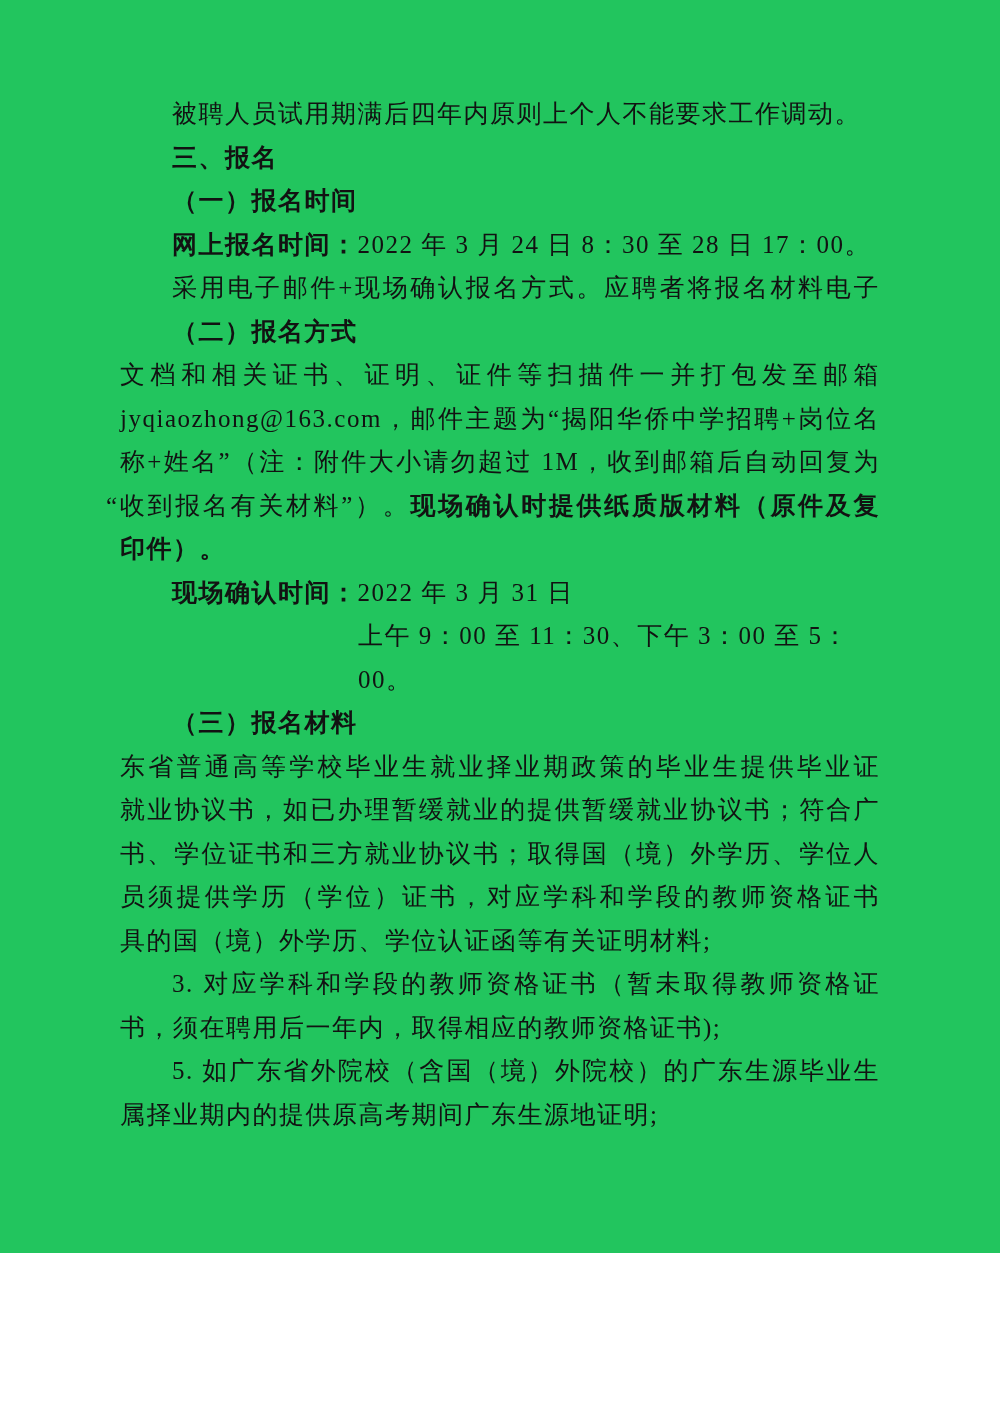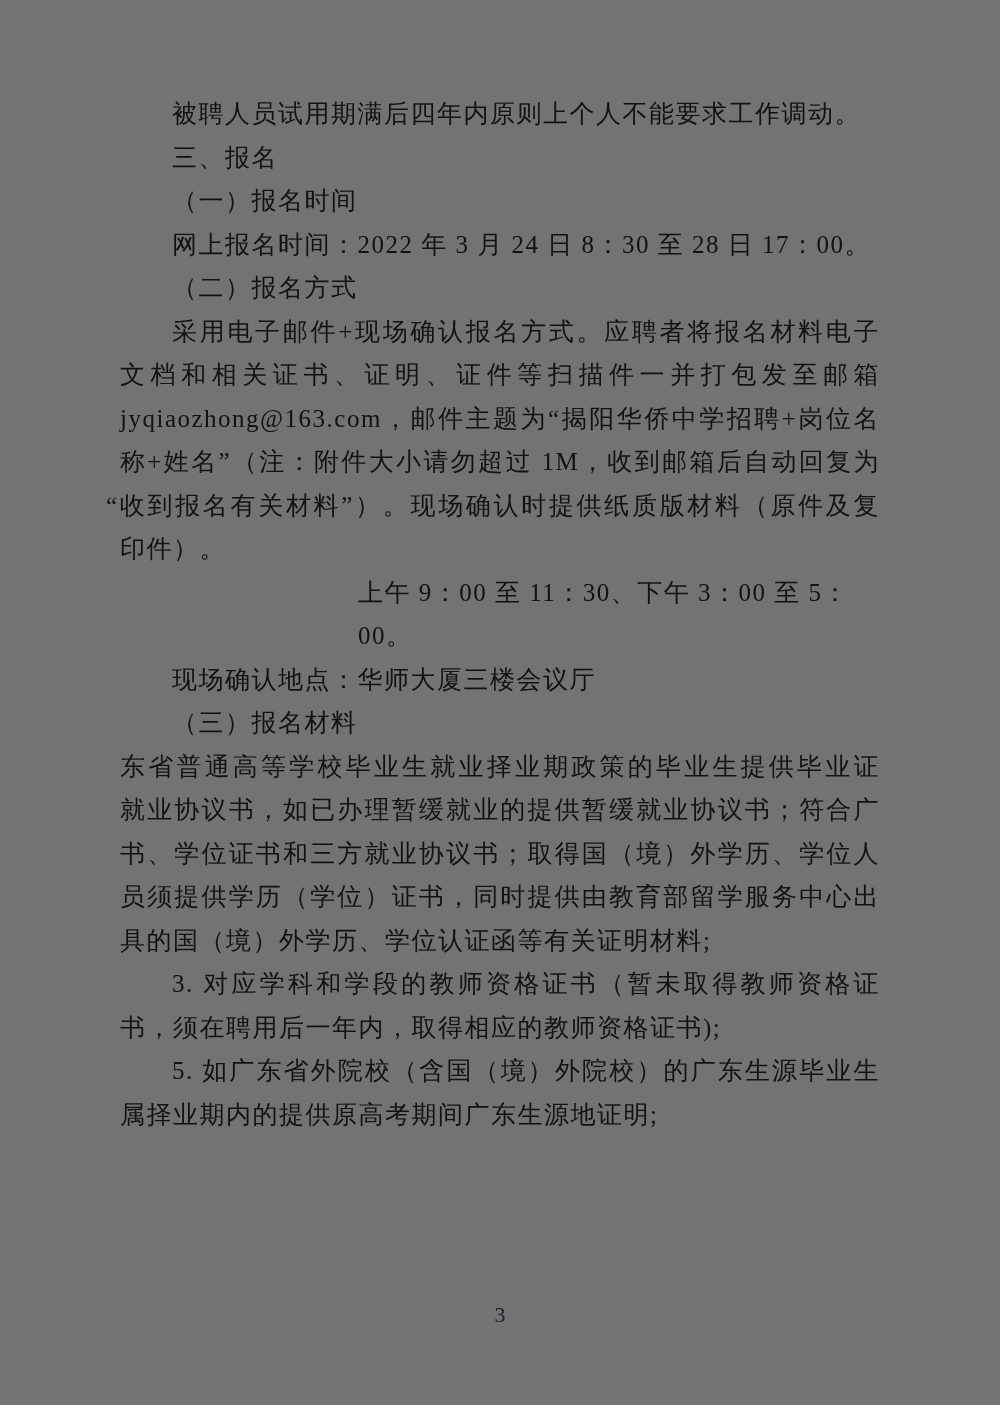--- a/index.html
+++ b/index.html
@@ -3,22 +3,22 @@
 <meta charset="utf-8">
 <style>
   html, body {
     margin: 0;
     padding: 0;
     background: #ffffff;
   }
   .page {
     position: relative;
     width: 1000px;
-    height: 1405px;
-    background: #737373;
+    height: 1253px;
+    background: #22c55e;
     overflow: hidden;
     font-family: "Liberation Serif", "DejaVu Serif", serif;
     color: #121212;
   }
   .content {
     position: absolute;
     top: 92px;
     left: 120px;
     width: 760px;
     font-size: 25px;
@@ -32,21 +32,21 @@
   .ind { padding-left: 52px; }
   
   .ind2 { padding-left: 238px; }
   
   .j {
     text-align: justify;
     text-align-last: justify;
   }
   
   .hang { margin-left: -14px; }
-  .b { font-weight: normal; }
+  .b { font-weight: bold; }
   .footer {
     position: absolute;
     top: 1302px;
     left: 0;
     width: 100%;
     text-align: center;
     font-size: 22px;
     letter-spacing: 0;
     color: #17202c;
   }
@@ -58,50 +58,50 @@
   <div class="content">
 
     <div class="ln ind"><span>被聘人员试用期满后四年内原则上个人不能要求工作调动。</span></div>
 
     <div class="ln ind b"><span>三、报名</span></div>
 
     <div class="ln ind b"><span>（一）报名时间</span></div>
 
     <div class="ln ind"><span class="b">网上报名时间：</span><span>2022 年 3 月 24 日 8：30 至 28 日 17：00。</span></div>
 
+    <div class="ln ind j"><span>采用电子邮件+现场确认报名方式。应聘者将报名材料电子</span></div>
+
     <div class="ln ind b"><span>（二）报名方式</span></div>
-
-    <div class="ln ind j"><span>采用电子邮件+现场确认报名方式。应聘者将报名材料电子</span></div>
 
     <div class="ln j"><span>文档和相关证书、证明、证件等扫描件一并打包发至邮箱</span></div>
 
     <div class="ln j"><span>jyqiaozhong@163.com，邮件主题为“揭阳华侨中学招聘+岗位名</span></div>
 
     <div class="ln j"><span>称+姓名”（注：附件大小请勿超过 1M，收到邮箱后自动回复为</span></div>
 
     <div class="ln j hang"><span>“收到报名有关材料”）。</span><span class="b">现场确认时提供纸质版材料（原件及复</span></div>
 
     <div class="ln b"><span>印件）。</span></div>
 
+    <div class="ln ind"><span class="b">现场确认时间：</span><span>2022 年 3 月 31 日</span></div>
 
     <div class="ln ind2"><span>上午 9：00 至 11：30、下午 3：00 至 5：00。</span></div>
 
-    <div class="ln ind"><span class="b">现场确认地点：</span><span>华师大厦三楼会议厅</span></div>
 
     <div class="ln ind b"><span>（三）报名材料</span></div>
 
 
 
     <div class="ln j"><span>东省普通高等学校毕业生就业择业期政策的毕业生提供毕业证</span></div>
 
     <div class="ln j"><span>就业协议书，如已办理暂缓就业的提供暂缓就业协议书；符合广</span></div>
 
     <div class="ln j"><span>书、学位证书和三方就业协议书；取得国（境）外学历、学位人</span></div>
 
-    <div class="ln j"><span>员须提供学历（学位）证书，同时提供由教育部留学服务中心出</span></div>
+    <div class="ln j"><span>员须提供学历（学位）证书，对应学科和学段的教师资格证书</span></div>
 
     <div class="ln"><span>具的国（境）外学历、学位认证函等有关证明材料;</span></div>
 
     <div class="ln ind j"><span>3. 对应学科和学段的教师资格证书（暂未取得教师资格证</span></div>
 
     <div class="ln"><span>书，须在聘用后一年内，取得相应的教师资格证书);</span></div>
 
 
     <div class="ln ind j"><span>5. 如广东省外院校（含国（境）外院校）的广东生源毕业生</span></div>
 

